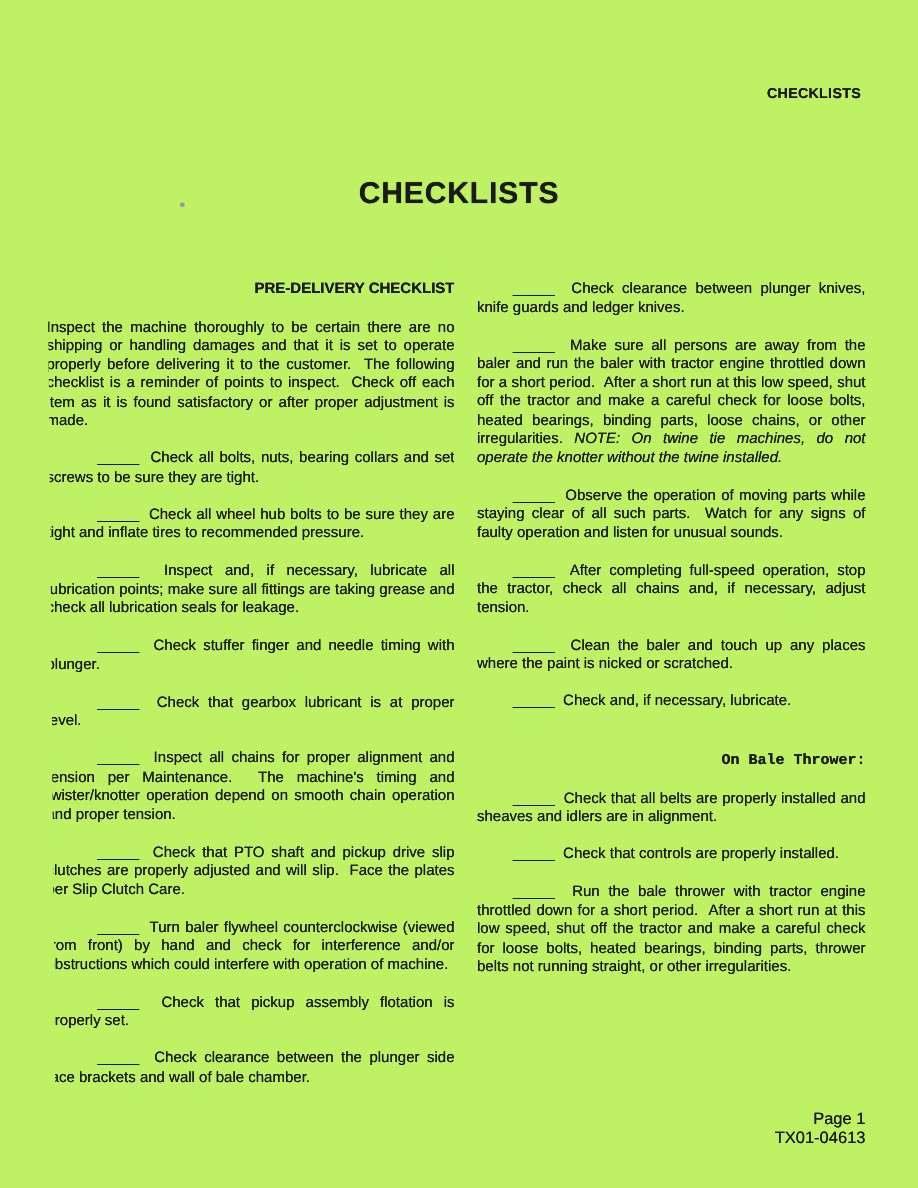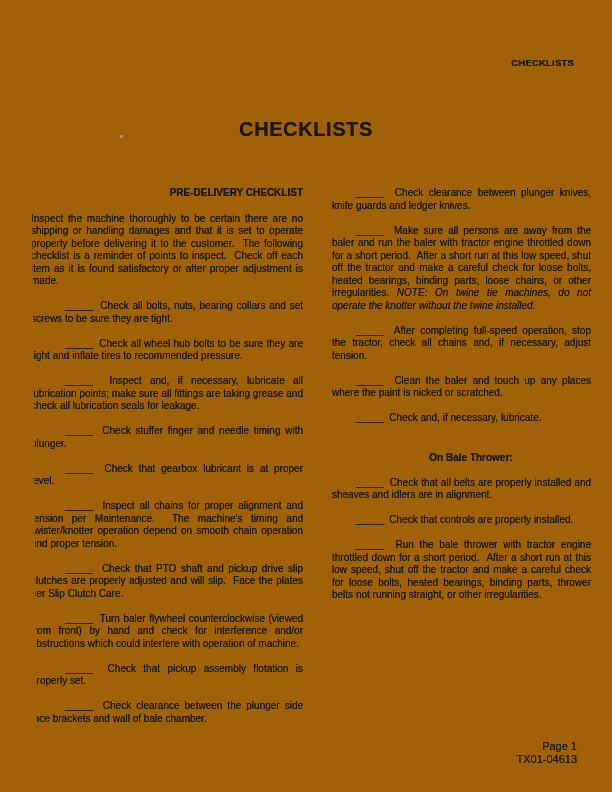--- a/index.html
+++ b/index.html
@@ -1,19 +1,19 @@
 <!DOCTYPE html>
 <html><head>
 <meta charset="utf-8">
 <style>
   html,body{margin:0;padding:0;background:#ffffff;}
   .page{
     position:relative;
     width:612px;height:792px;
-    background:#a16207;
+    background:#bef264;
     font-family:"Liberation Sans", sans-serif;
     color:#1a1a1a;
     overflow:hidden;
   }
   .running-header{
     position:absolute;top:57px;right:38px;
     font-size:9.5px;font-weight:bold;letter-spacing:0.2px;
     text-shadow:0 0 0.4px currentColor;
   }
   .page-title{
@@ -23,28 +23,29 @@
     text-shadow:0 0 0.5px currentColor;
   }
   .col{position:absolute;top:187px;}
   .col p{
     margin:0 0 12.5px 0;
     font-size:10px;line-height:12.5px;
     text-align:justify;
     text-shadow:0 0 0.35px currentColor;
   }
   .col-left{left:31px;width:272px;clip-path:polygon(1px 0%,100% 0%,100% 100%,6px 100%);}
-  .col-right{left:332px;width:259px;}
+  .col-right{left:318px;width:259px;}
   .col .heading{
     font-weight:bold;text-align:right;
     margin-left:19px;margin-bottom:13px;
   }
   .col .subheading{
-    font-weight:bold;text-align:center;
+    font-weight:bold;text-align:right;
     margin:27px 0 12.5px 19px;
+    font-family:Liberation Mono, monospace;
   }
   .col-left .item{text-indent:34px;}
   .col-right .item{text-indent:24px;}
   .note{font-style:italic;}
   .footer{
     position:absolute;top:740px;right:35px;
     text-align:right;font-size:11px;line-height:12.5px;
     text-shadow:0 0 0.3px currentColor;
   }
   .speck{position:absolute;background:#9a9a9a;border-radius:1px;}
@@ -74,20 +75,21 @@
     <p class="item">_____&nbsp; Inspect all chains for proper alignment and tension per Maintenance. &nbsp;The machine's timing and twister/knotter operation depend on smooth chain operation and proper tension.</p>
     <p class="item">_____&nbsp; Check that PTO shaft and pickup drive slip clutches are properly adjusted and will slip. &nbsp;Face the plates per Slip Clutch Care.</p>
     <p class="item">_____&nbsp; Turn baler flywheel counterclockwise (viewed from front) by hand and check for interference and/or obstructions which could interfere with operation of machine.</p>
     <p class="item">_____&nbsp; Check that pickup assembly flotation is properly set.</p>
     <p class="item">_____&nbsp; Check clearance between the plunger side face brackets and wall of bale chamber.</p>
   </div>
 
   <div class="col col-right">
     <p class="item">_____&nbsp; Check clearance between plunger knives, knife guards and ledger knives.</p>
     <p class="item"><span>_____&nbsp; Make sure all persons are away from the baler and run the baler with tractor engine throttled down for a short period. &nbsp;After a short run at this low speed, shut off the tractor and make a careful check for loose bolts, heated bearings, binding parts, loose chains, or other irregularities.</span><span class="note">&nbsp;NOTE: On twine tie machines, do not operate the knotter without the twine installed.</span></p>
+    <p class="item">_____&nbsp; Observe the operation of moving parts while staying clear of all such parts. &nbsp;Watch for any signs of faulty operation and listen for unusual sounds.</p>
     <p class="item">_____&nbsp; After completing full-speed operation, stop the tractor, check all chains and, if necessary, adjust tension.</p>
     <p class="item">_____&nbsp; Clean the baler and touch up any places where the paint is nicked or scratched.</p>
     <p class="item">_____&nbsp; Check and, if necessary, lubricate.</p>
     <p class="subheading">On Bale Thrower:</p>
     <p class="item">_____&nbsp; Check that all belts are properly installed and sheaves and idlers are in alignment.</p>
     <p class="item">_____&nbsp; Check that controls are properly installed.</p>
     <p class="item">_____&nbsp; Run the bale thrower with tractor engine throttled down for a short period. &nbsp;After a short run at this low speed, shut off the tractor and make a careful check for loose bolts, heated bearings, binding parts, thrower belts not running straight, or other irregularities.</p>
   </div>
 
   <div class="footer">

